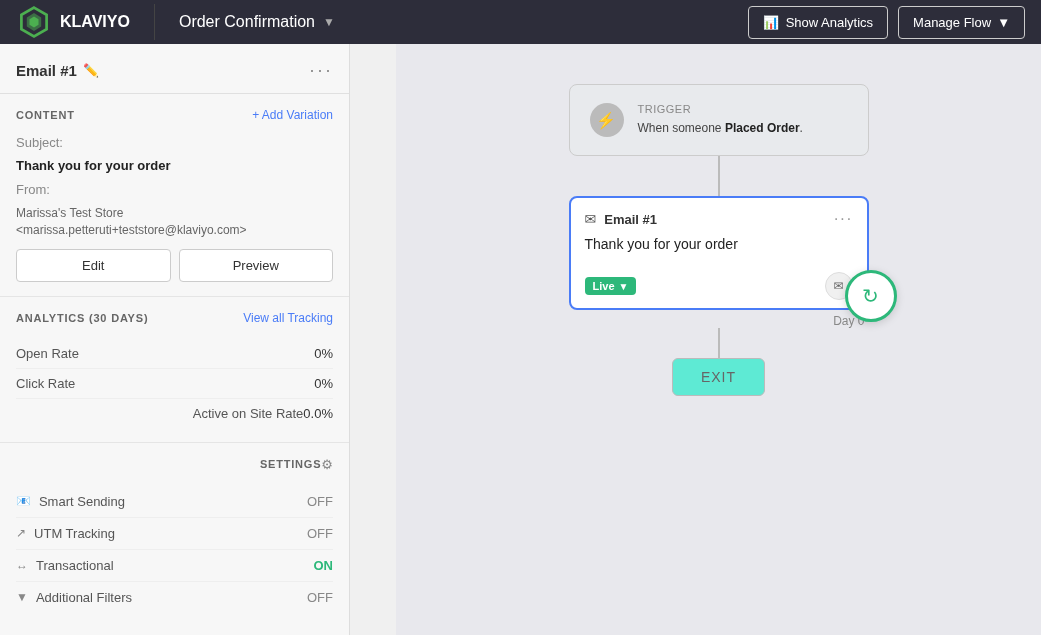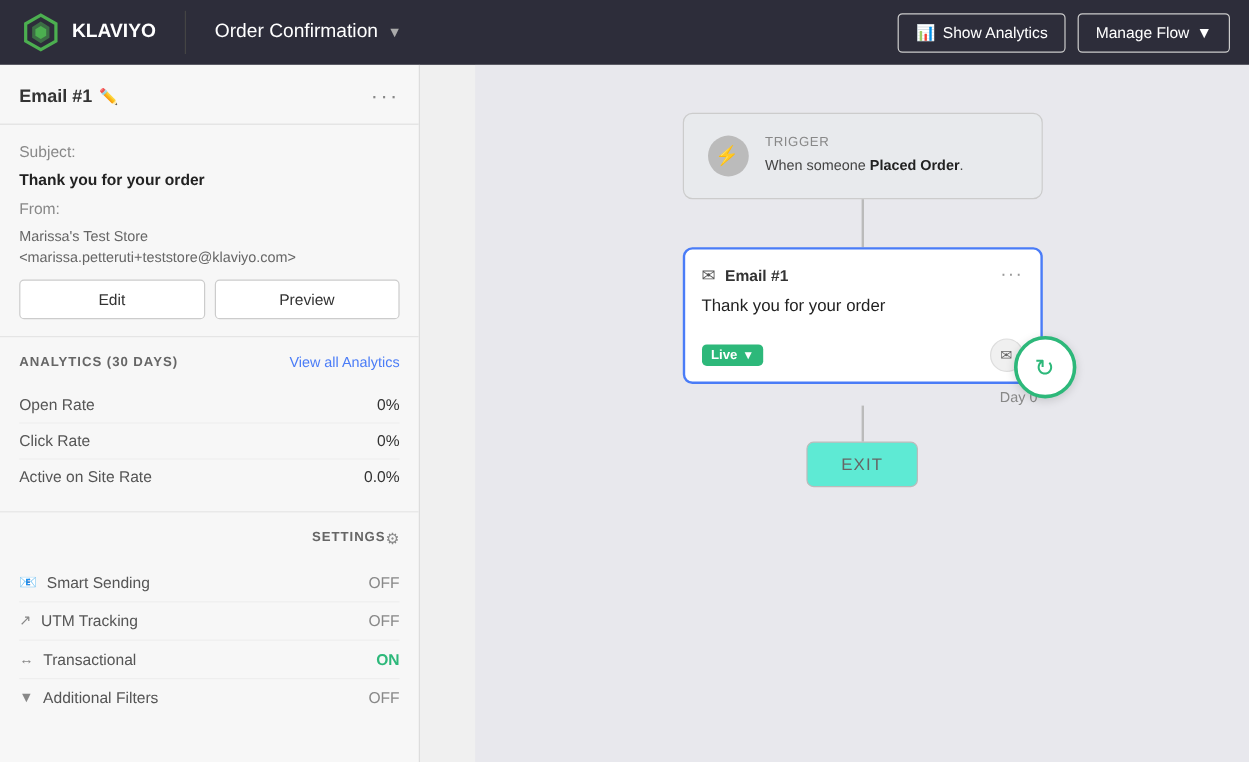--- a/index.html
+++ b/index.html
@@ -1,20 +1,20 @@
 <!DOCTYPE html>
 <html><head>
   <meta charset="utf-8">
   <style>
     * { box-sizing: border-box; margin: 0; padding: 0; }
     body { font-family: -apple-system, BlinkMacSystemFont, 'Segoe UI', sans-serif; font-size: 13px; background: #f0f0f0; height: 635px; overflow: hidden; display: flex; flex-direction: column; }
 
     
     .topnav {
-      display: flex; align-items: center; background: #2d2d3a; height: 54px; padding: 0 16px; flex-shrink: 0;
+      display: flex; align-items: center; background: #2d2d3a; height: 44px; padding: 0 16px; flex-shrink: 0;
     }
     .logo-area { display: flex; align-items: center; gap: 8px; color: white; font-weight: 700; font-size: 16px; padding-right: 24px; border-right: 1px solid #444; }
     .logo-icon { width: 36px; height: 36px; }
     .flow-title-area { display: flex; align-items: center; gap: 8px; padding-left: 24px; color: white; font-size: 16px; font-weight: 500; flex: 1; }
     .flow-title-area .chevron { color: #aaa; font-size: 12px; }
     .nav-actions { display: flex; gap: 10px; align-items: center; }
     .btn-outline { background: transparent; border: 1.5px solid #ccc; color: white; border-radius: 4px; padding: 8px 14px; cursor: pointer; font-size: 13px; display: flex; align-items: center; gap: 6px; }
     .btn-solid { background: white; border: 1.5px solid #ccc; color: #333; border-radius: 4px; padding: 8px 14px; cursor: pointer; font-size: 13px; font-weight: 500; }
 
     
@@ -39,21 +39,21 @@
     .field-value-normal { color: #666; font-size: 12px; line-height: 1.4; }
 
     .action-btns { display: flex; gap: 8px; margin-top: 10px; }
     .btn-action { flex: 1; padding: 8px; border: 1.5px solid #ccc; background: white; border-radius: 4px; cursor: pointer; font-size: 13px; color: #333; font-weight: 500; }
 
     .analytics-section { padding: 14px 16px; border-bottom: 1px solid #e5e5e5; }
     .analytics-header { display: flex; align-items: center; justify-content: space-between; margin-bottom: 14px; }
     .view-all { color: #4a7cf7; font-size: 12px; cursor: pointer; }
 
     .stat-row { display: flex; justify-content: space-between; align-items: center; padding: 7px 0; border-bottom: 1px solid #eee; }
-    .stat-row:last-child { border-bottom: none; }
+    .stat-row:last-child { border-bottom: none; justify-content: flex-end; }
     .stat-label { color: #555; font-size: 13px; }
     .stat-value { color: #333; font-size: 13px; }
 
     .settings-section { padding: 14px 16px; }
     .settings-header { display: flex; align-items: center; justify-content: flex-end; margin-bottom: 14px; }
     .gear-icon { color: #888; cursor: pointer; }
 
     .setting-row { display: flex; align-items: center; justify-content: space-between; padding: 8px 0; border-bottom: 1px solid #eee; }
     .setting-row:last-child { border-bottom: none; }
     .setting-left { display: flex; align-items: center; gap: 8px; color: #555; font-size: 13px; }
@@ -133,38 +133,42 @@
 
     <div class="sidebar-header">
       <div class="email-title">
         <span>Email #1</span>
         <span class="edit-icon">✏️</span>
       </div>
       <span class="three-dots">···</span>
     </div>
 
     <div class="section">
+      <div class="section-header">
+        <span class="section-title">CONTENT</span>
+        <a class="add-variation">+ Add Variation</a>
+      </div>
       <div class="field-row">
         <span class="field-label">Subject:</span>
         <span class="field-value">Thank you for your order</span>
       </div>
       <div class="field-row">
         <span class="field-label">From:</span>
         <span class="field-value-normal">Marissa's Test Store &lt;marissa.petteruti+teststore@klaviyo.com&gt;</span>
       </div>
       <div class="action-btns">
         <button class="btn-action">Edit</button>
         <button class="btn-action">Preview</button>
       </div>
     </div>
 
     <div class="analytics-section">
       <div class="analytics-header">
         <span class="section-title">ANALYTICS (30 DAYS)</span>
-        <a class="view-all">View all Analytics</a>
+        <a class="view-all">View all Tracking</a>
       </div>
       <div>
 
           <div class="stat-row">
       <span class="stat-label">Open Rate</span>
       <span class="stat-value">0%</span>
     </div>
           <div class="stat-row">
       <span class="stat-label">Click Rate</span>
       <span class="stat-value">0%</span>

